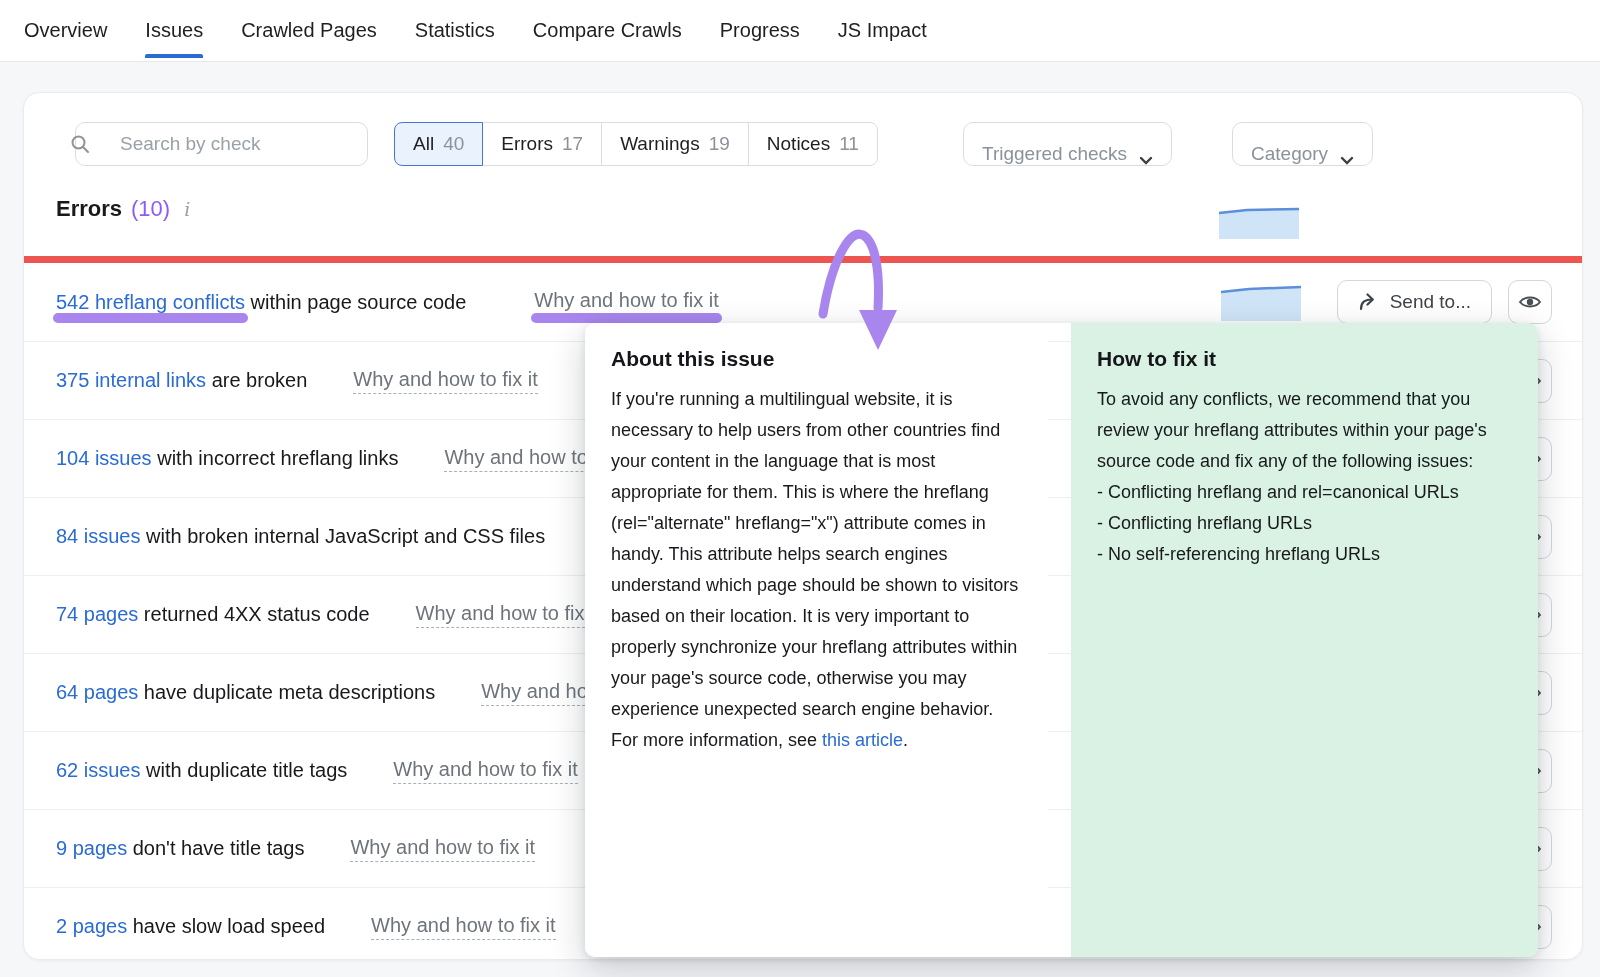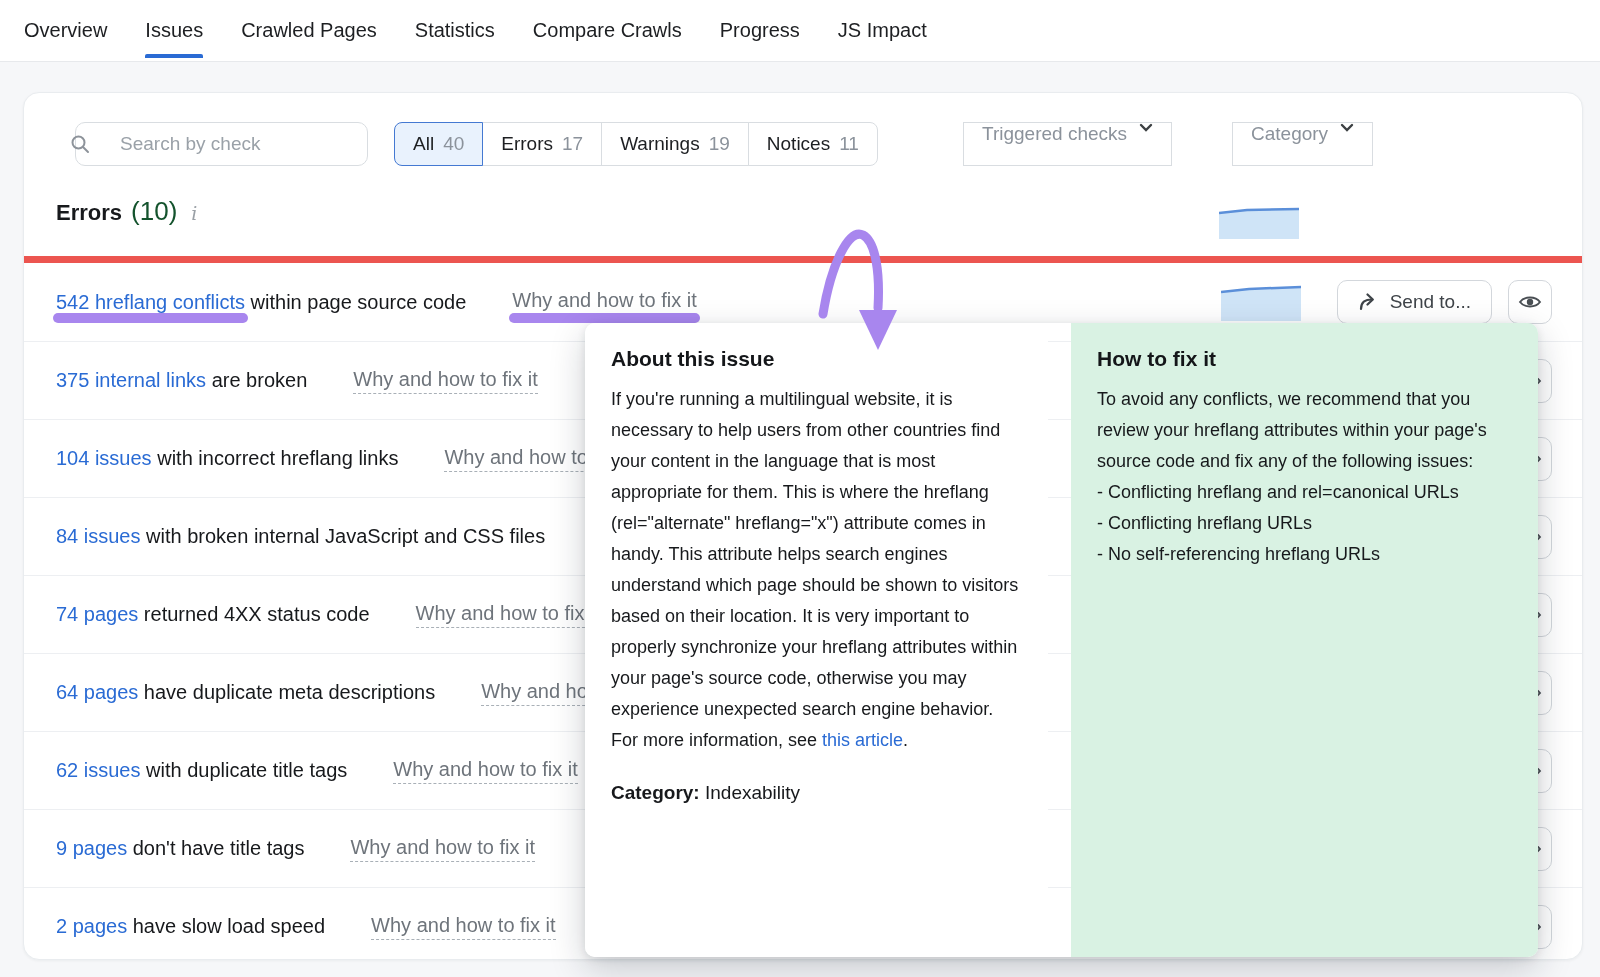--- a/index.html
+++ b/index.html
@@ -31,38 +31,38 @@
 
   .segs { display:flex; margin-left:26px; }
   .seg { height:44px; display:flex; align-items:center; padding:0 18px; background:#fff;
          border:1px solid #d9dde1; margin-left:-1px; font-size:19px; color:#1d1f22; cursor:pointer;
          font-family:"Liberation Sans", sans-serif; }
   .seg:first-child { border-radius:8px 0 0 8px; margin-left:0; }
   .seg:last-child { border-radius:0 8px 8px 0; }
   .seg .cnt { color:#8b929b; margin-left:9px; }
   .seg.active { background:#e9f2fd; border:1px solid #4479d2; z-index:2; border-radius:8px 0 0 8px; }
 
-  .dd { position:absolute; height:44px; display:flex; align-items:flex-start; padding:0 18px;
-        border:1px solid #d9dde1; border-radius:0; background:#fff; font-size:19px; color:#8b929b; cursor:pointer; }
+  .dd { position:absolute; height:44px; display:flex; align-items:flex-end; padding:0 18px;
+        border:1px solid #d9dde1; border-radius:10px; background:#fff; font-size:19px; color:#8b929b; cursor:pointer; }
   .dd .chev { margin-left:12px; display:flex; }
   .dd1 { left:907px; } .dd2 { left:1176px; }
 
   
   .sect { position:absolute; top:103px; left:32px; display:flex; align-items:baseline; }
   .sect .t { font-size:22px; font-weight:700; color:#17191c; }
-  .sect .c { font-size:26px; color:#14532d; margin-left:9px; }
+  .sect .c { font-size:22px; color:#8b5cf6; margin-left:9px; }
   .sect .i { font-family:"DejaVu Serif", serif; font-style:italic; font-size:19px; color:#9aa0a6; margin-left:14px; }
   .spark-h { position:absolute; left:1195px; top:112px; width:80px; height:34px; }
 
   .redbar { position:absolute; top:163px; left:0; right:0; height:7px; background:#ec5550; }
 
   
   .rows { position:absolute; top:170px; left:0; right:0; bottom:0; overflow:hidden; }
   .row { position:relative; height:78px; display:flex; align-items:center; padding-left:32px; border-top:1px solid #edeff2; }
-  .row:first-child { border-top:none; }
+  .row:first-child { border-top:none;gap:22px; }
   .row .txt { font-size:20px; color:#17191c; white-space:nowrap; }
   a.blue, .blue { color:#2a6bd4; text-decoration:none; cursor:pointer; }
   .why { position:relative; margin-left:46px; font-size:20px; color:#6e747b; white-space:nowrap;
          border-bottom:1.5px dashed #a9b0b7; padding-bottom:2px; cursor:pointer; }
   .ctrls { position:absolute; right:30px; top:50%; transform:translateY(-50%); display:flex; align-items:center; }
   .spark { width:80px; height:38px; margin-right:36px; }
   .btn-send { height:44px; display:flex; align-items:center; padding:0 20px; background:#fff;
               border:1px solid #d3d7dc; border-radius:10px; font-size:19px; color:#3f4449; cursor:pointer;
               font-family:"Liberation Sans", sans-serif; white-space:nowrap;text-align:center; }
   .btn-send svg { margin-right:12px; }
@@ -412,24 +412,20 @@
   </div>
       </div>
   </div>
 
   <div class="popup">
     <div class="pcol pleft">
       <div class="ptitle">About this issue</div>
       <div class="pbody">
         <span>If you're running a multilingual website, it is necessary to help users from other countries find your content in the language that is most appropriate for them. This is where the hreflang (rel="alternate" hreflang="x") attribute comes in handy. This attribute helps search engines understand which page should be shown to visitors based on their location. It is very important to properly synchronize your hreflang attributes within your page's source code, otherwise you may experience unexpected search engine behavior. For more information, see </span><a class="blue">this article</a><span>.</span>
       </div>
-      <div class="pcat">
-        <b>Category:</b>
-        <span>Indexability</span>
-      </div>
     </div>
     <div class="pcol pright">
       <div class="ptitle">How to fix it</div>
       <div class="pbody">To avoid any conflicts, we recommend that you review your hreflang attributes within your page's source code and fix any of the following issues:</div>
       <div class="pbody">- Conflicting hreflang and rel=canonical URLs</div>
       <div class="pbody">- Conflicting hreflang URLs</div>
       <div class="pbody">- No self-referencing hreflang URLs</div>
     </div>
   </div>
 

